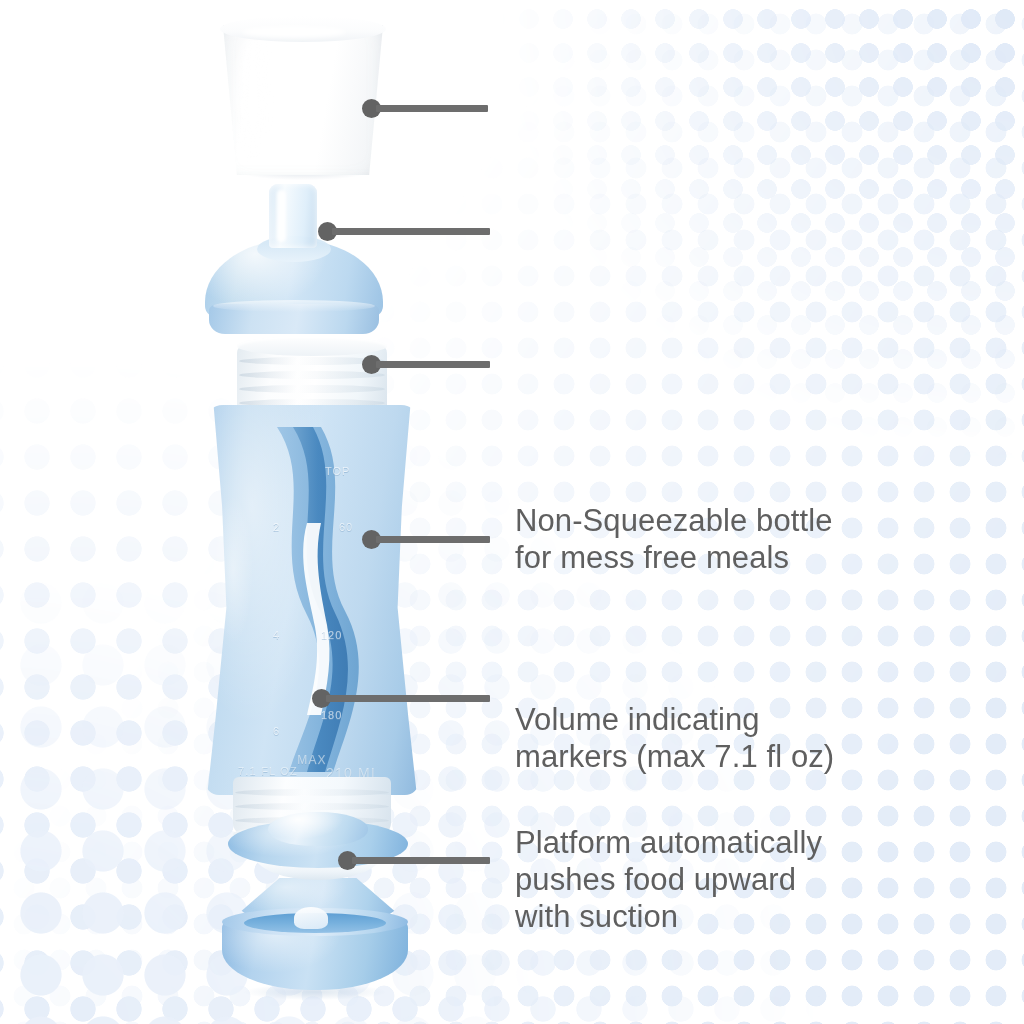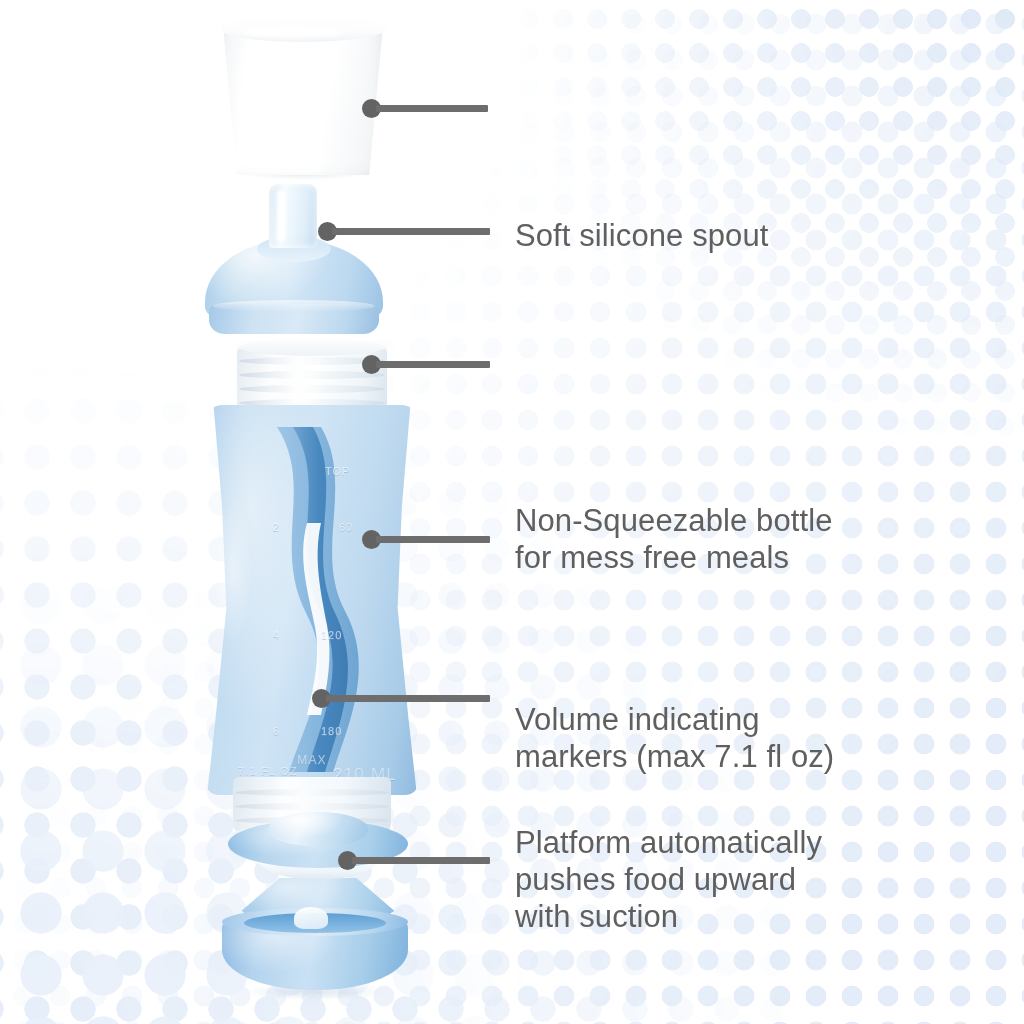--- a/index.html
+++ b/index.html
@@ -393,25 +393,25 @@
         <path d="M44,96 C34,132 46,168 52,200 C58,232 50,262 44,288 L58,288 C64,260 70,230 64,198 C58,166 50,132 58,96 Z" fill="#ffffff" opacity="0.92"></path>
       </svg>
     </div>
 
     <div class="bot-mark" style="left:120px; top:120px;">TOP</div>
     <div class="bot-mark" style="left:68px; top:176px;">2</div>
     <div class="bot-mark" style="left:118px; top:176px;padding-left:16px;">60</div>
     <div class="bot-mark" style="left:68px; top:284px;">4</div>
     <div class="bot-mark" style="left:116px; top:284px;">120</div>
     <div class="bot-mark" style="left:68px; top:380px;">6</div>
-    <div class="bot-mark" style="left:116px; top:380px;">180</div>
+    <div class="bot-mark" style="left:116px; top:364px;">180</div>
 
     <div class="bot-maxtext" style="left:62px; top:408px; width:90px;">MAX</div>
     <div class="bot-maxtext" style="left:20px; top:420px; width:86px; font-size:11px;">7.1 FL OZ</div>
-    <div class="bot-maxtext" style="left:120px; top:420px; width:80px; font-size:17px;">210 ML</div>
+    <div class="bot-maxtext" style="left:108px; top:420px; width:80px; font-size:14px;">210 ML</div>
 
     <div class="bot-bottom-clear"></div>
     <div class="bot-bottom-thread" style="top:444px;"></div>
     <div class="bot-bottom-thread" style="top:458px;"></div>
     <div class="bot-bottom-thread" style="top:472px;"></div>
     <div class="bot-bottom-rim"></div>
   </div>
 
   <div class="part" style="left:228px; top:812px; width:180px; height:120px;">
     <div class="plat-skirt"></div>
@@ -426,21 +426,20 @@
     <div class="base-rimtop"></div>
     <div class="base-well"></div>
     <div class="base-valve"></div>
   </div>
 
   <div class="leader-dot" style="left:362px; top:99px;"></div>
   <div class="leader" style="left:376px; top:105px; width:112px;"></div>
 
   <div class="leader-dot" style="left:318px; top:222px;"></div>
   <div class="leader" style="left:332px; top:228px; width:158px;"></div>
-  <div class="label" style="left:515px; top:218px; width:440px;">Soft silicone spout</div>
 
   <div class="leader-dot" style="left:362px; top:355px;"></div>
   <div class="leader" style="left:376px; top:361px; width:114px;"></div>
 
   <div class="leader-dot" style="left:362px; top:530px;"></div>
   <div class="leader" style="left:376px; top:536px; width:114px;"></div>
   <div class="label" style="left:515px; top:503px; width:450px;">Non-Squeezable bottle
 for mess free meals</div>
 
   <div class="leader-dot" style="left:312px; top:689px;"></div>

